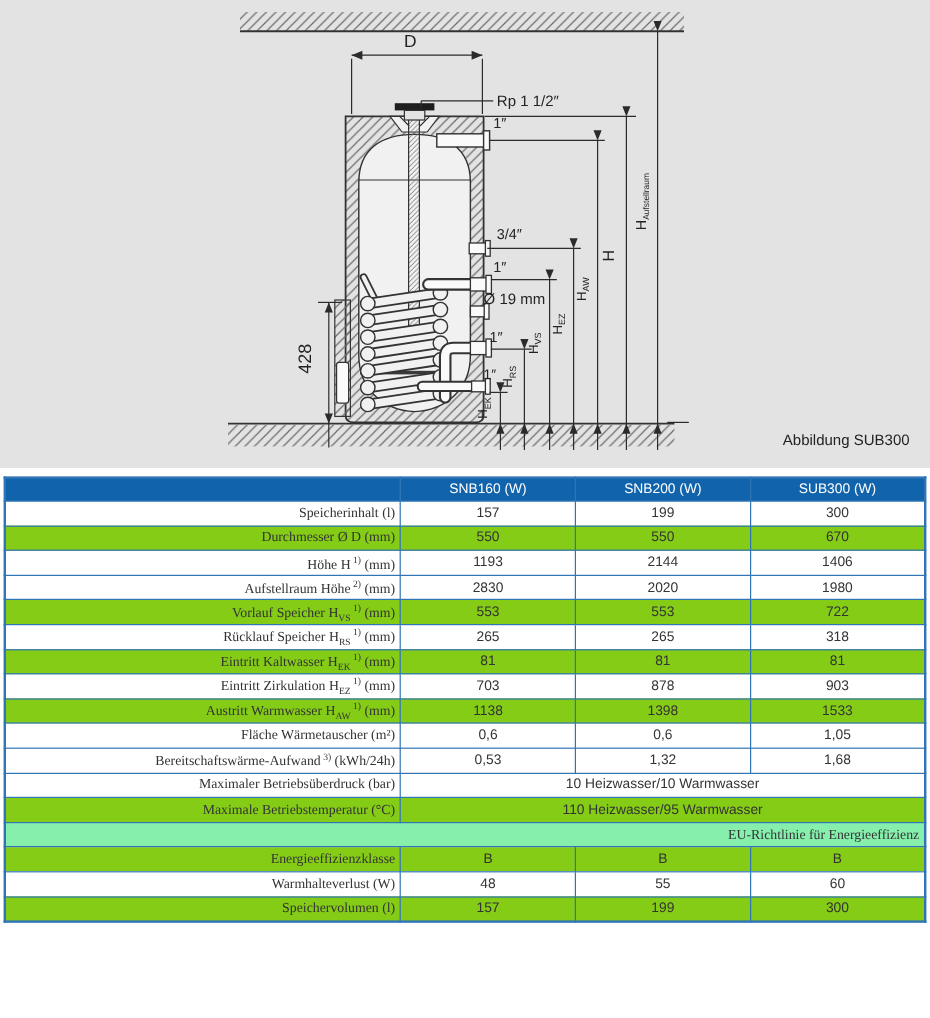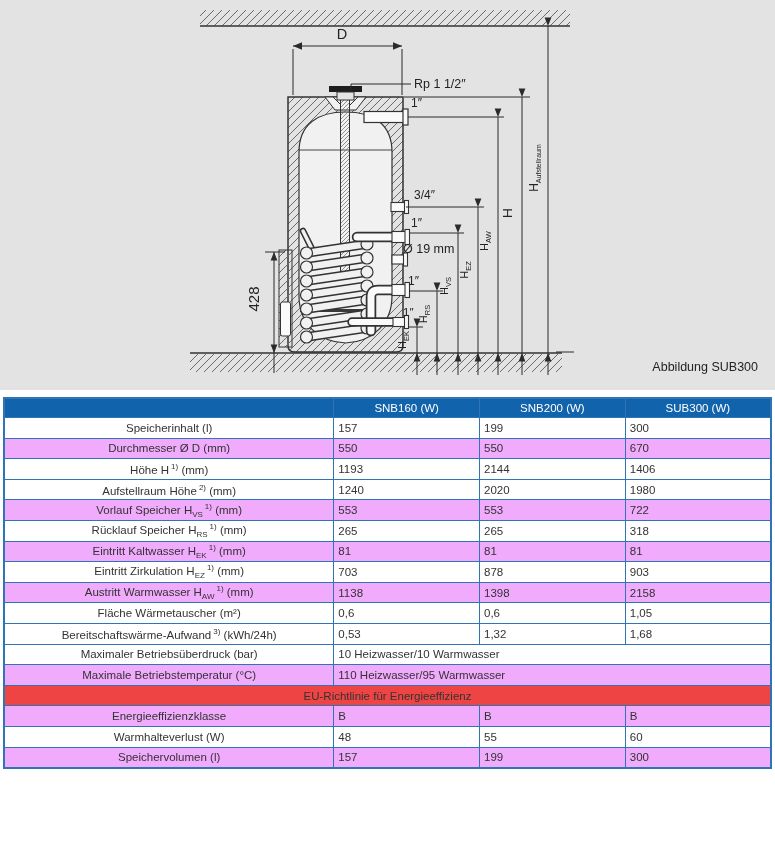--- a/index.html
+++ b/index.html
@@ -3,24 +3,24 @@
 <meta charset="utf-8">
 <style>
   html,body{margin:0;padding:0;background:#fff;width:775px;font-family:"Liberation Sans",sans-serif;}
   #page{width:775px;height:848px;position:relative;overflow:hidden;}
   #diagram-panel{position:relative;width:775px;height:390px;background:#e3e3e3;}
   #spec-table{border-collapse:collapse;width:769px;margin:7px 2px 0 3px;table-layout:fixed;}
   #spec-table,#spec-table th,#spec-table td{border:1px solid #2f74b5;}
   #spec-table{border-width:2px;border-radius:11px;}
   #spec-table th{background:#1164ac;color:#fff;font-weight:normal;font-size:11.5px;height:16px;padding:1px 2px;}
   #spec-table td{font-size:11.5px;color:#333;height:19.6px;padding:0 4px;background:#fff;}
-  #spec-table td.lbl{text-align:center;}
-  #spec-table td.val{text-align:left;}
-  #spec-table tr.shade td{background:#f0abfc;margin-top:36px;}
-  #spec-table tr.section td{background:#ef4444;}
+  #spec-table td.lbl{text-align:right;font-family:Liberation Serif, serif;}
+  #spec-table td.val{text-align:center;}
+  #spec-table tr.shade td{background:#84cc16;margin-top:36px;}
+  #spec-table tr.section td{background:#86efac;}
   #spec-table sub{font-size:8px;}
   #spec-table sup{font-size:8px;margin-left:2px;}
   svg text{fill:#232323;}
 </style>
 </head>
 <body>
 
 <div id="page">
 
   <div id="diagram-panel">
@@ -232,21 +232,21 @@
           <td class="val">670</td>
         </tr>
         <tr>
           <td class="lbl"><span>Höhe H</span><sup>1)</sup><span> (mm)</span></td>
           <td class="val">1193</td>
           <td class="val">2144</td>
           <td class="val">1406</td>
         </tr>
         <tr>
           <td class="lbl"><span>Aufstellraum Höhe</span><sup>2)</sup><span> (mm)</span></td>
-          <td class="val">1240</td>
+          <td class="val">2830</td>
           <td class="val">2020</td>
           <td class="val">1980</td>
         </tr>
         <tr class="shade">
           <td class="lbl"><span>Vorlauf Speicher H</span><sub>VS</sub><sup>1)</sup><span> (mm)</span></td>
           <td class="val">553</td>
           <td class="val">553</td>
           <td class="val">722</td>
         </tr>
         <tr>
@@ -264,21 +264,21 @@
         <tr>
           <td class="lbl"><span>Eintritt Zirkulation H</span><sub>EZ</sub><sup>1)</sup><span> (mm)</span></td>
           <td class="val">703</td>
           <td class="val">878</td>
           <td class="val">903</td>
         </tr>
         <tr class="shade">
           <td class="lbl"><span>Austritt Warmwasser H</span><sub>AW</sub><sup>1)</sup><span> (mm)</span></td>
           <td class="val">1138</td>
           <td class="val">1398</td>
-          <td class="val">2158</td>
+          <td class="val">1533</td>
         </tr>
         <tr>
           <td class="lbl"><span>Fläche Wärmetauscher (m²)</span></td>
           <td class="val">0,6</td>
           <td class="val">0,6</td>
           <td class="val">1,05</td>
         </tr>
         <tr>
           <td class="lbl"><span>Bereitschaftswärme-Aufwand</span><sup>3)</sup><span> (kWh/24h)</span></td>
           <td class="val">0,53</td>

